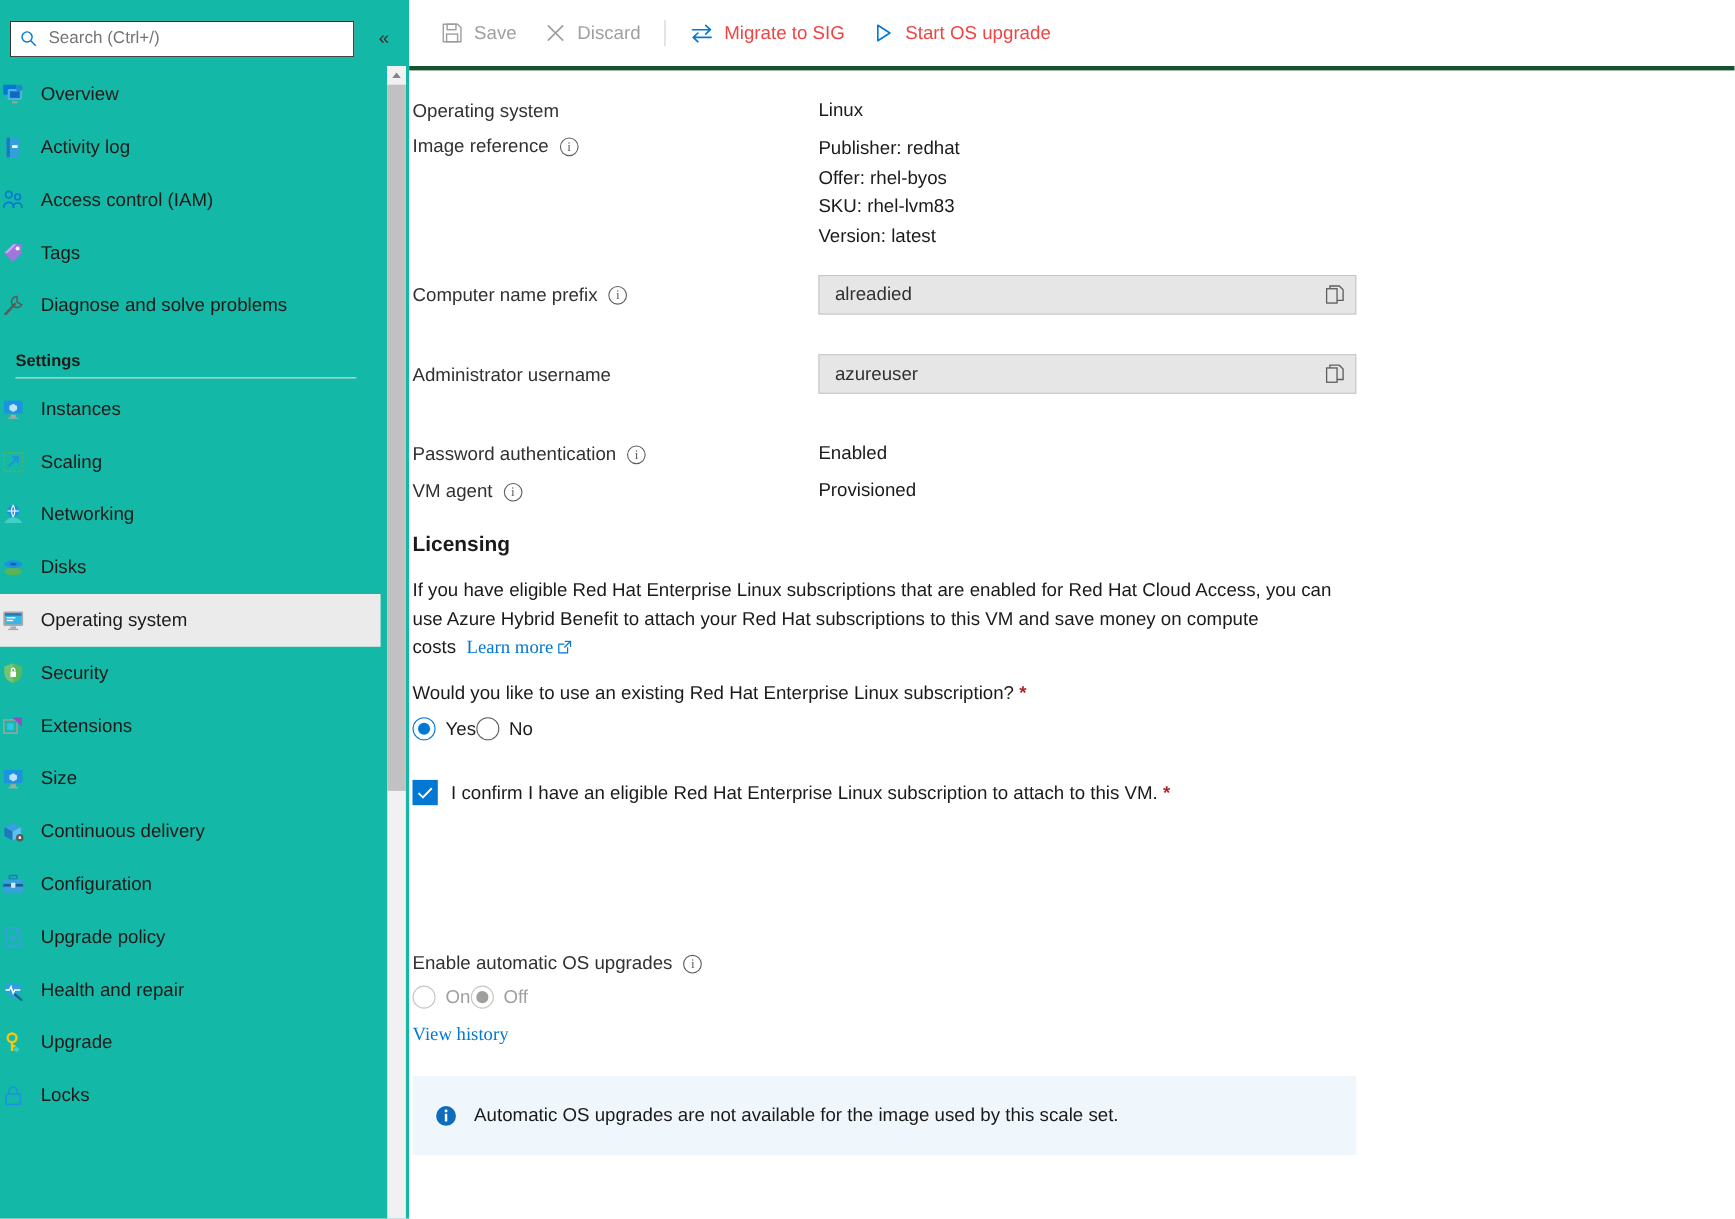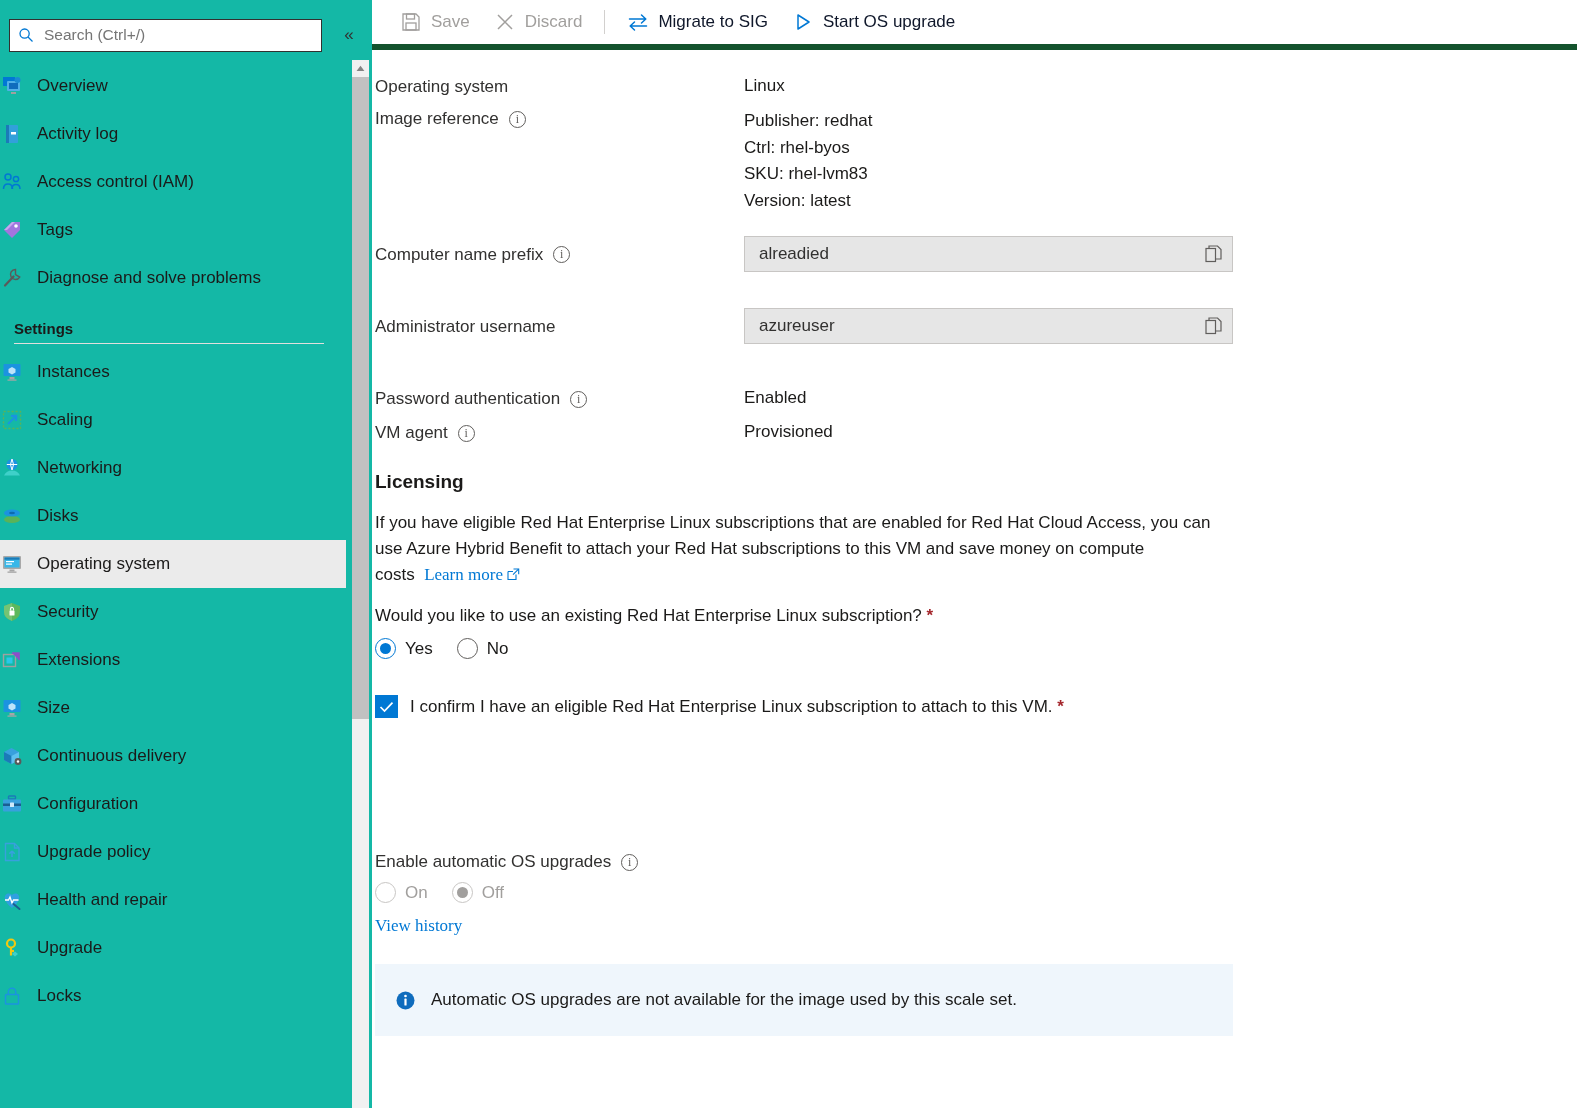--- a/index.html
+++ b/index.html
@@ -94,29 +94,29 @@
 
   
   .main {
     position: relative;
     flex: 1 1 auto;
     height: 1108px;
     background: #ffffff;
   }
   .toolbar {
     display: flex; align-items: center;
-    height: 50px;
+    height: 64px;
     padding-left: 16px;
     gap: 0;
-    border-bottom: 6px solid #14532d;
+    border-bottom: 4px solid #14532d;
   }
   .tb-btn {
     display: flex; align-items: center; gap: 9px;
     height: 40px; padding: 0 12px;
-    font-size: 17px; color: #0f172a;
+    font-size: 17px; color: #ef4444;
     cursor: pointer; white-space: nowrap;
   }
   .tb-btn.disabled { color: #a19f9d; cursor: default; }
   .tb-btn .ti { display: flex; align-items: center; justify-content: center; width: 22px; height: 22px; }
   .tb-sep { width: 1px; height: 24px; background: #d2d0ce; margin: 0 10px; }
 
   .content {
     padding: 26px 0 0 0;
     position: relative;
     height: 1044px;
@@ -165,21 +165,21 @@
     margin: 0; padding: 0;
   }
   .para {
     font-size: 17px; color: #1b1a19; line-height: 26px;
     width: 855px;
   }
   .lnk { color: #0078d4; text-decoration: none; cursor: pointer; font-family: Liberation Serif, serif; }
   .ext-ico { display: inline-block; vertical-align: -1px; margin-left: 4px; }
   .req { color: #a4262c; font-weight: bold; }
 
-  .radio-group { display: flex; align-items: center; gap: 24px; }
+  .radio-group { display: flex; align-items: center; }
   .radio { display: flex; align-items: center; gap: 9px; cursor: pointer; font-size: 17px; color: #1b1a19; }
   .rdot {
     width: 21px; height: 21px; border-radius: 50%;
     border: 1px solid #605e5c; background: #fff;
     display: flex; align-items: center; justify-content: center;
     flex: 0 0 21px;
   }
   .rdot.on { border: 1px solid #0078d4; }
   .rdot.on::after {
     content: ""; width: 11px; height: 11px; border-radius: 50%; background: #0078d4;
@@ -521,21 +521,21 @@
         <div class="fvalue">Linux</div>
       </div>
 
       <div class="frow" style="padding-left:3px; margin-top:11px;">
         <div class="flabel">
           <span>Image reference</span>
           <span class="info-i">i</span>
         </div>
         <div class="fvalue">
           <div class="ln">Publisher: redhat</div>
-          <div class="ln">Ctrl: rhel-byos</div>
+          <div class="ln">Offer: rhel-byos</div>
           <div class="ln">SKU: rhel-lvm83</div>
           <div class="ln">Version: latest</div>
         </div>
       </div>
 
       <div class="frow" style="padding-left:3px; margin-top:22px; align-items:center;">
         <div class="flabel">
           <span>Computer name prefix</span>
           <span class="info-i">i</span>
         </div>

